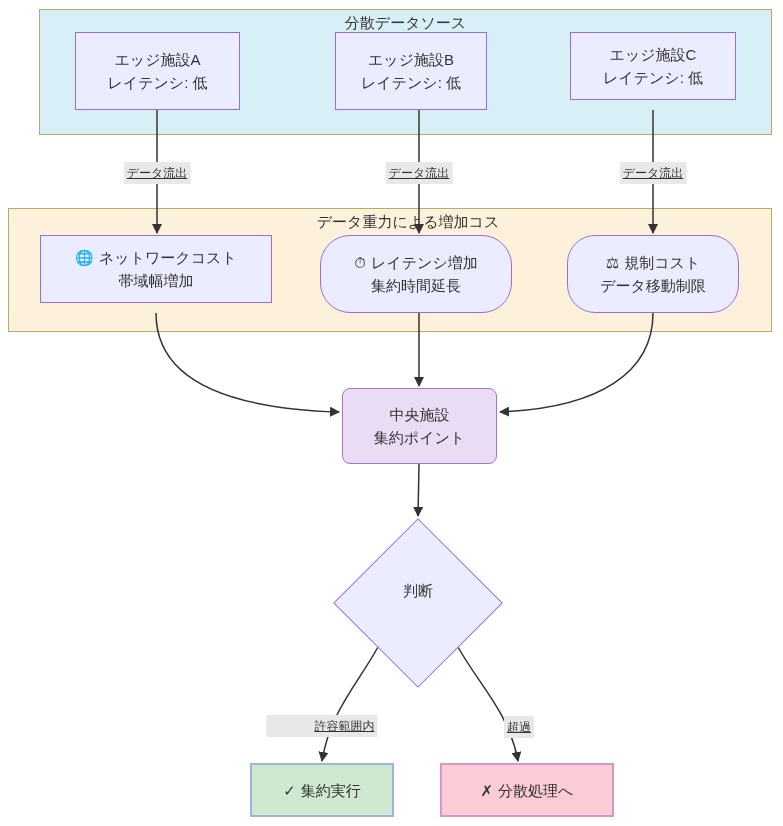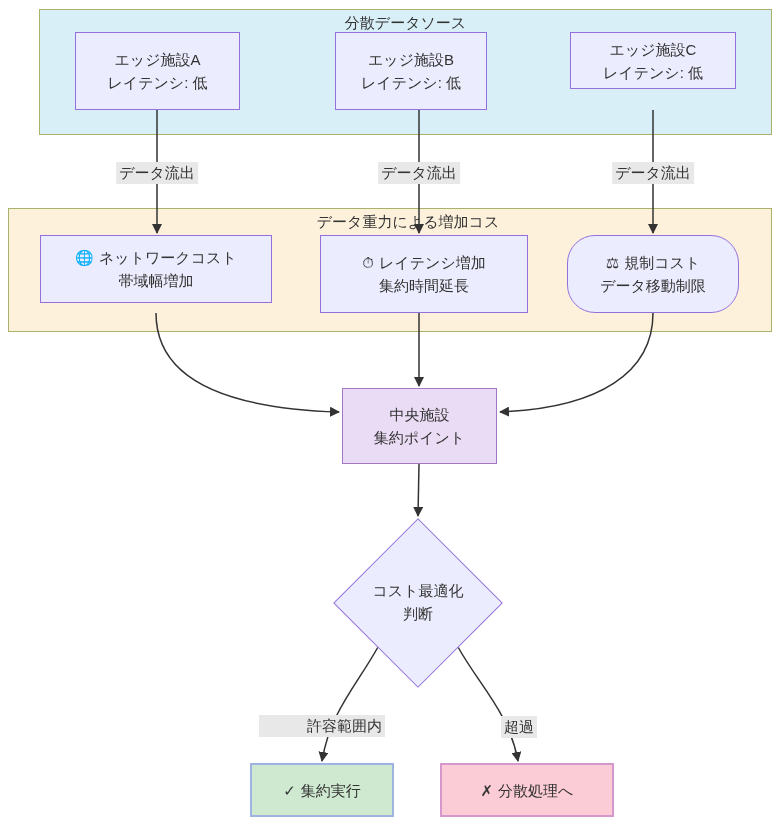--- a/index.html
+++ b/index.html
@@ -12,31 +12,31 @@
   .container-title{position:absolute;top:4px;left:0;right:0;text-align:center;font-size:15px;color:var(--text);}
   .container.costs .container-title{left:36px;}
 
   svg.arrows{position:absolute;left:0;top:0;pointer-events:none;}
   svg.arrows path.edge{fill:none;stroke:var(--arrow);stroke-width:1.5px;}
   svg.arrows marker path{fill:var(--arrow);}
 
   .node{position:absolute;display:flex;flex-direction:column;align-items:center;justify-content:center;
         text-align:center;font-size:15px;line-height:23px;box-sizing:border-box;
         background:var(--node-bg);border:1px solid var(--node-border);}
-  .node.central{background:var(--central-bg);border-color:var(--central-border);}
+  .node.central{background:var(--central-bg);border-color:var(--central-border);border-radius:8px;}
   .node.success{background:var(--success-bg);border:2px solid var(--success-border);}
   .node.fail{background:var(--fail-bg);border:2px solid var(--fail-border);}
   .node .icon{margin-right:5px;}
 
   .diamond{position:absolute;left:358px;top:543px;width:120px;height:120px;
            transform:rotate(45deg);background:var(--node-bg);border:1px solid var(--node-border);box-sizing:border-box;}
   .diamond-label{position:absolute;left:333px;top:579px;width:170px;text-align:center;font-size:15px;line-height:23px;}
 
   .edge-label{position:absolute;transform:translate(-50%,-50%);background:var(--label-bg);
-              padding:1px 3px;font-size:15px;line-height:20px;white-space:nowrap;color:var(--text);}
+              padding:1px 3px;font-size:12px;line-height:20px;white-space:nowrap;color:var(--text);text-decoration:underline;}
 </style>
 </head>
 <body>
 
 <div class="canvas">
 
   <div class="container sources">
     <div class="container-title">分散データソース</div>
   </div>
   <div class="container costs">
@@ -61,52 +61,51 @@
   </svg>
 
   <div class="node" style="left:75px;top:32px;width:165px;height:78px;">
     <div>エッジ施設A</div>
     <div>レイテンシ: 低</div>
   </div>
   <div class="node" style="left:335px;top:32px;width:152px;height:78px;">
     <div>エッジ施設B</div>
     <div>レイテンシ: 低</div>
   </div>
-  <div class="node" style="left:570px;top:32px;width:166px;height:57px;">
+  <div class="node" style="left:570px;top:32px;width:166px;height:68px;">
     <div>エッジ施設C</div>
     <div>レイテンシ: 低</div>
   </div>
 
   <div class="node" style="left:40px;top:235px;width:232px;height:68px;">
     <div>
       <span class="icon">🌐</span><span>ネットワークコスト</span>
     </div>
     <div>帯域幅増加</div>
   </div>
-  <div class="node" style="left:320px;top:235px;width:208px;height:78px;">
+  <div class="node" style="left:320px;top:235px;width:192px;height:78px;border-radius:30px;">
     <div>
       <span class="icon">⏱</span><span>レイテンシ増加</span>
     </div>
     <div>集約時間延長</div>
   </div>
   <div class="node" style="left:567px;top:235px;width:172px;height:78px;border-radius:28px;">
     <div>
       <span class="icon">⚖</span><span>規制コスト</span>
     </div>
     <div>データ移動制限</div>
   </div>
 
   <div class="node central" style="left:342px;top:388px;width:155px;height:76px;">
     <div>中央施設</div>
     <div>集約ポイント</div>
   </div>
 
   <div class="diamond"></div>
   <div class="diamond-label">
-    <div>コスト最適化</div>
     <div>判断</div>
   </div>
 
   <div class="node success" style="left:250px;top:763px;width:144px;height:54px;">
     <div>
       <span class="icon">✓</span><span>集約実行</span>
     </div>
   </div>
   <div class="node fail" style="left:440px;top:763px;width:174px;height:54px;">
     <div>

